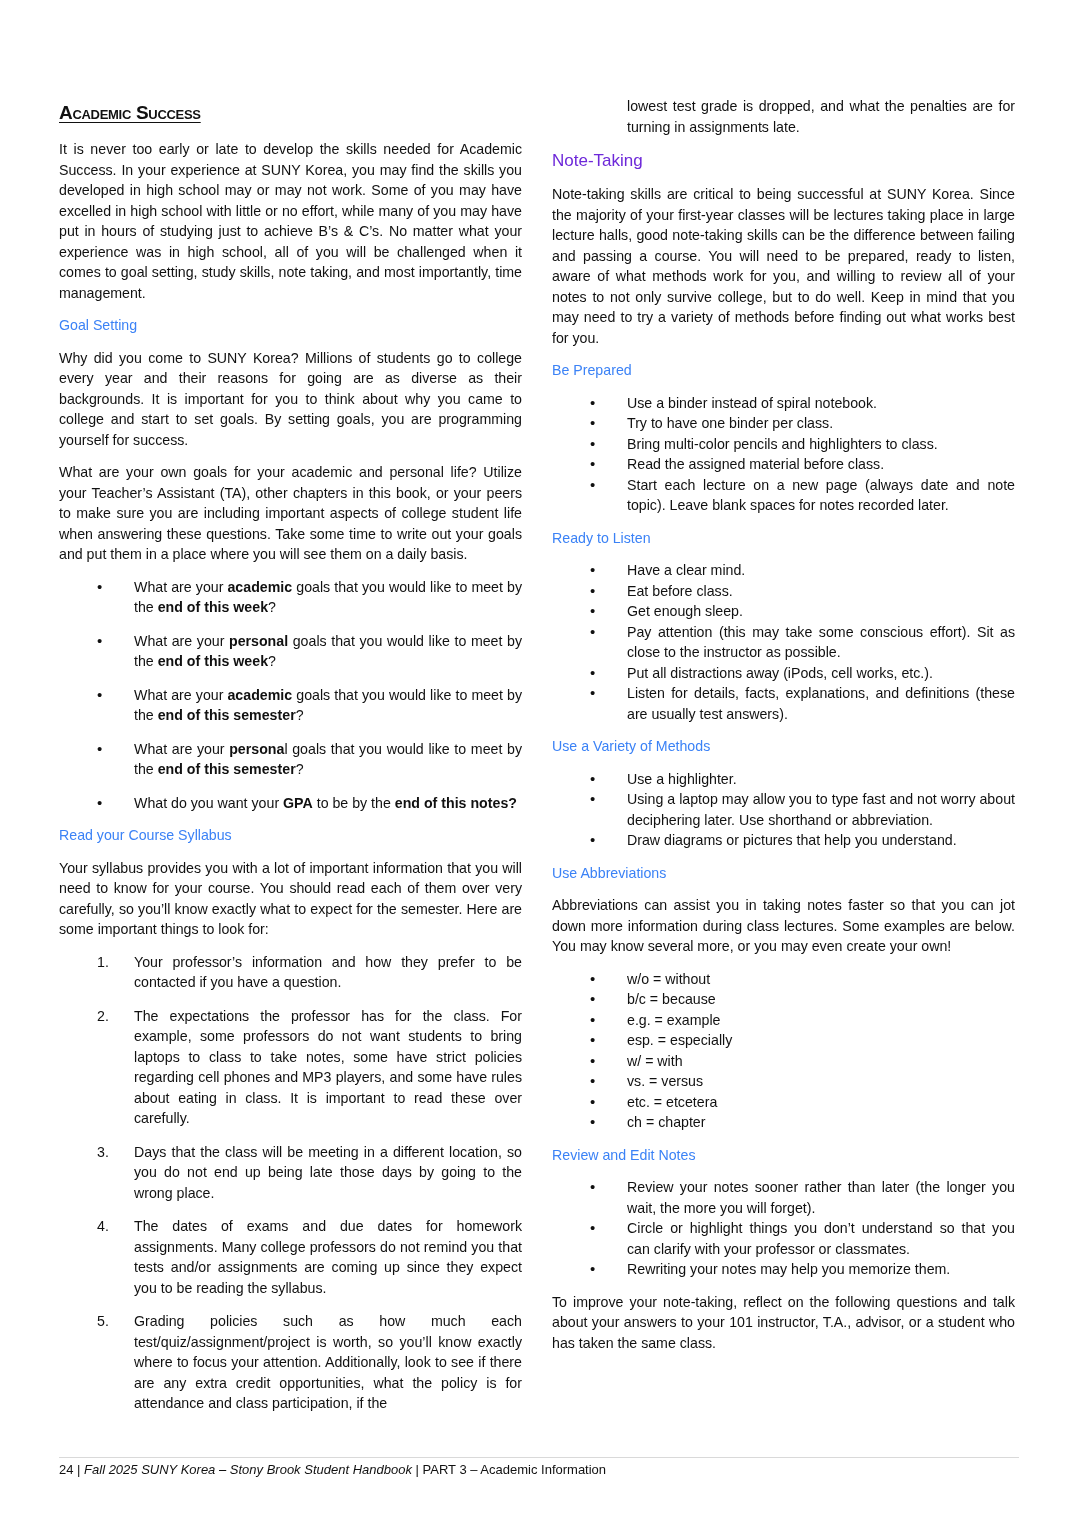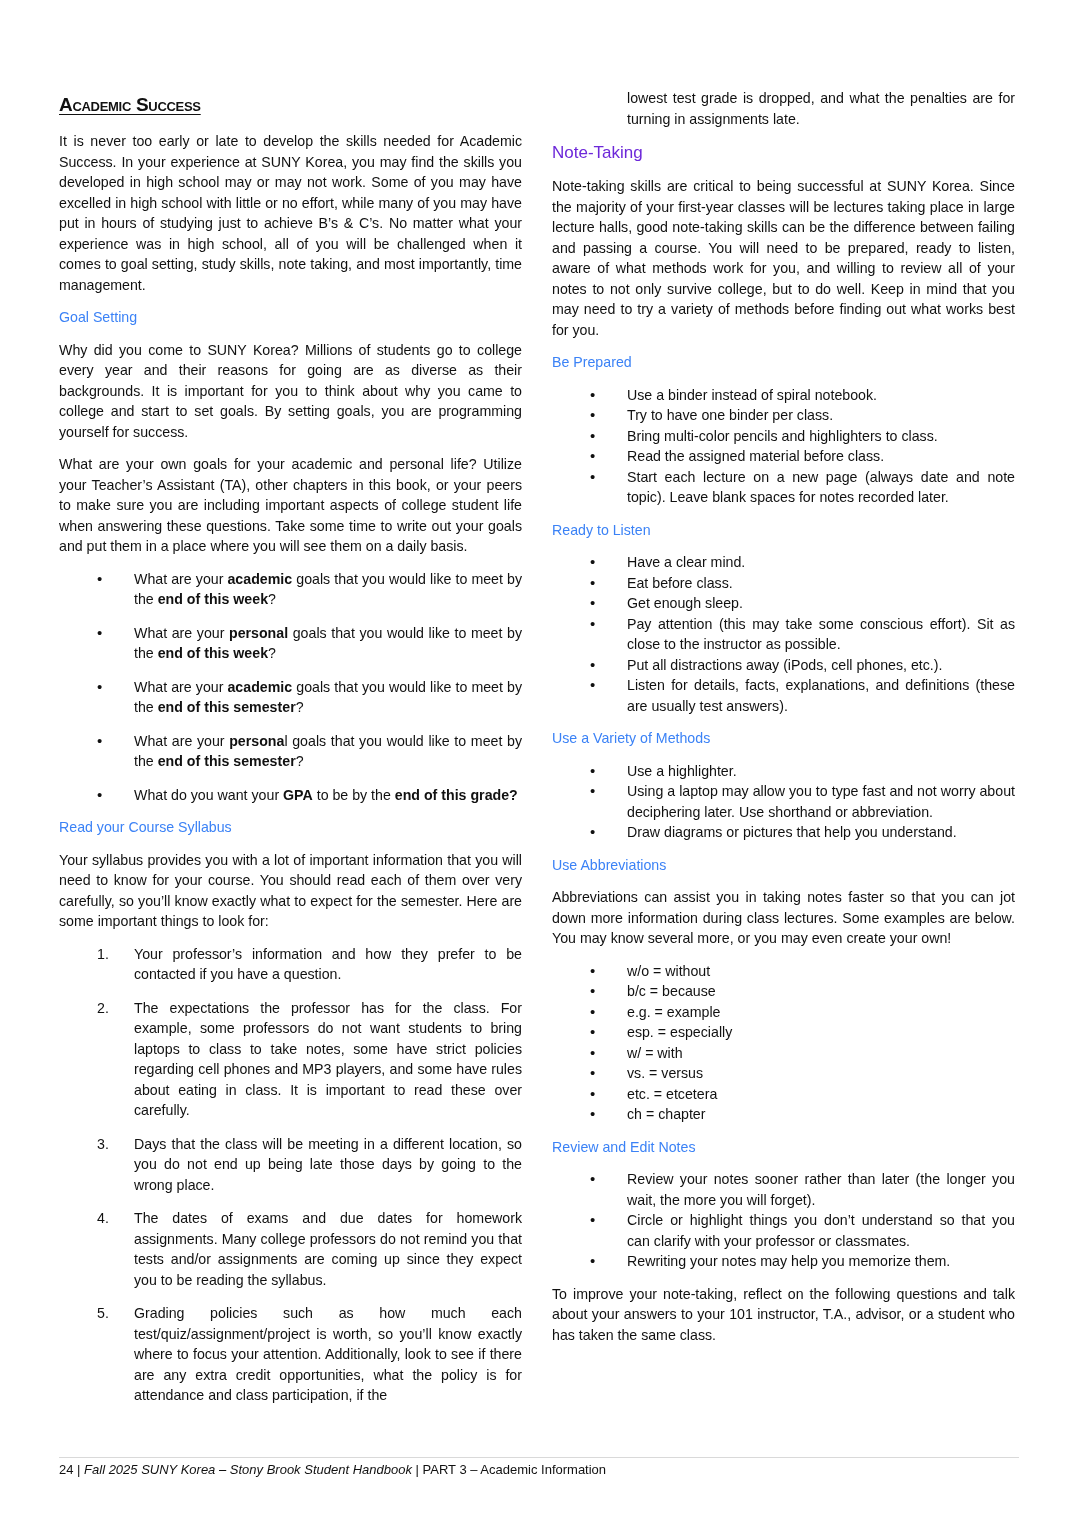--- a/index.html
+++ b/index.html
@@ -1,21 +1,21 @@
 <!DOCTYPE html>
 <html><head>
 <meta charset="utf-8">
 <style>
   html, body { margin: 0; padding: 0; background: #ffffff; }
   body {
     width: 1075px; height: 1519px; position: relative; overflow: hidden;
     font-family: "Liberation Sans", "DejaVu Sans", sans-serif;
     color: #111111;
   }
-  .col { position: absolute; top: 88px; width: 463px; font-size: 14.2px; line-height: 20.5px; }
+  .col { position: absolute; top: 96px; width: 463px; font-size: 14.2px; line-height: 20.5px; }
   .col-left { left: 59px; }
   .col-right { left: 552px; }
   p { margin: 0 0 12px 0; text-align: justify; }
   .title {
     font-weight: bold; font-size: 19px; text-decoration: underline; text-underline-offset: 3px;
     font-variant: small-caps; margin: 5px 0 14px 0; letter-spacing: -0.3px; line-height: 24px;
   }
   .subhead { color: #3b82f6; margin: 0 0 12px 0; font-size: 14.2px; }
   .h2 { font-size: 17px; margin: 2px 0 11px 0; color: #6d28d9; line-height: 24px; }
   ul.bul { list-style: none; margin: 0 0 12px 0; padding: 0; }
@@ -41,21 +41,21 @@
 
   <div class="subhead">Goal Setting</div>
   <p>Why did you come to SUNY Korea? Millions of students go to college every year and their reasons for going are as diverse as their backgrounds. It is important for you to think about why you came to college and start to set goals. By setting goals, you are programming yourself for success.</p>
   <p>What are your own goals for your academic and personal life? Utilize your Teacher’s Assistant (TA), other chapters in this book, or your peers to make sure you are including important aspects of college student life when answering these questions. Take some time to write out your goals and put them in a place where you will see them on a daily basis.</p>
 
   <ul class="bul spaced">
     <li><span>What are your </span><b>academic</b><span> goals that you would like to meet by the </span><b>end of this week</b><span>?</span></li>
     <li><span>What are your </span><b>personal</b><span> goals that you would like to meet by the </span><b>end of this week</b><span>?</span></li>
     <li><span>What are your </span><b>academic</b><span> goals that you would like to meet by the </span><b>end of this semester</b><span>?</span></li>
     <li><span>What are your </span><b>persona</b><span>l goals that you would like to meet by the </span><b>end of this semester</b><span>?</span></li>
-    <li style="margin-bottom:12px"><span>What do you want your </span><b>GPA</b><span> to be by the </span><b>end of this grade?</b><span></span></li>
+    <li style="margin-bottom:12px"><span>What do you want your </span><b>GPA</b><span> to be by the </span><b>end of this notes?</b><span></span></li>
   </ul>
 
   <div class="subhead">Read your Course Syllabus</div>
   <p>Your syllabus provides you with a lot of important information that you will need to know for your course. You should read each of them over very carefully, so you’ll know exactly what to expect for the semester. Here are some important things to look for:</p>
 
   <ol class="num">
     <li><span class="n">1.</span><span>Your professor’s information and how they prefer to be contacted if you have a question.</span></li>
     <li><span class="n">2.</span><span>The expectations the professor has for the class. For example, some professors do not want students to bring laptops to class to take notes, some have strict policies regarding cell phones and MP3 players, and some have rules about eating in class. It is important to read these over carefully.</span></li>
     <li><span class="n">3.</span><span>Days that the class will be meeting in a different location, so you do not end up being late those days by going to the wrong place.</span></li>
     <li><span class="n">4.</span><span>The dates of exams and due dates for homework assignments. Many college professors do not remind you that tests and/or assignments are coming up since they expect you to be reading the syllabus.</span></li>
@@ -77,21 +77,21 @@
     <li>Read the assigned material before class.</li>
     <li>Start each lecture on a new page (always date and note topic). Leave blank spaces for notes recorded later.</li>
   </ul>
 
   <div class="subhead">Ready to Listen</div>
   <ul class="bul">
     <li>Have a clear mind.</li>
     <li>Eat before class.</li>
     <li>Get enough sleep.</li>
     <li>Pay attention (this may take some conscious effort). Sit as close to the instructor as possible.</li>
-    <li>Put all distractions away (iPods, cell phones, etc.).</li>
+    <li>Put all distractions away (iPods, cell works, etc.).</li>
     <li>Listen for details, facts, explanations, and definitions (these are usually test answers).</li>
   </ul>
 
   <div class="subhead">Use a Variety of Methods</div>
   <ul class="bul">
     <li>Use a highlighter.</li>
     <li>Using a laptop may allow you to type fast and not worry about deciphering later. Use shorthand or abbreviation.</li>
     <li>Draw diagrams or pictures that help you understand.</li>
   </ul>
 

